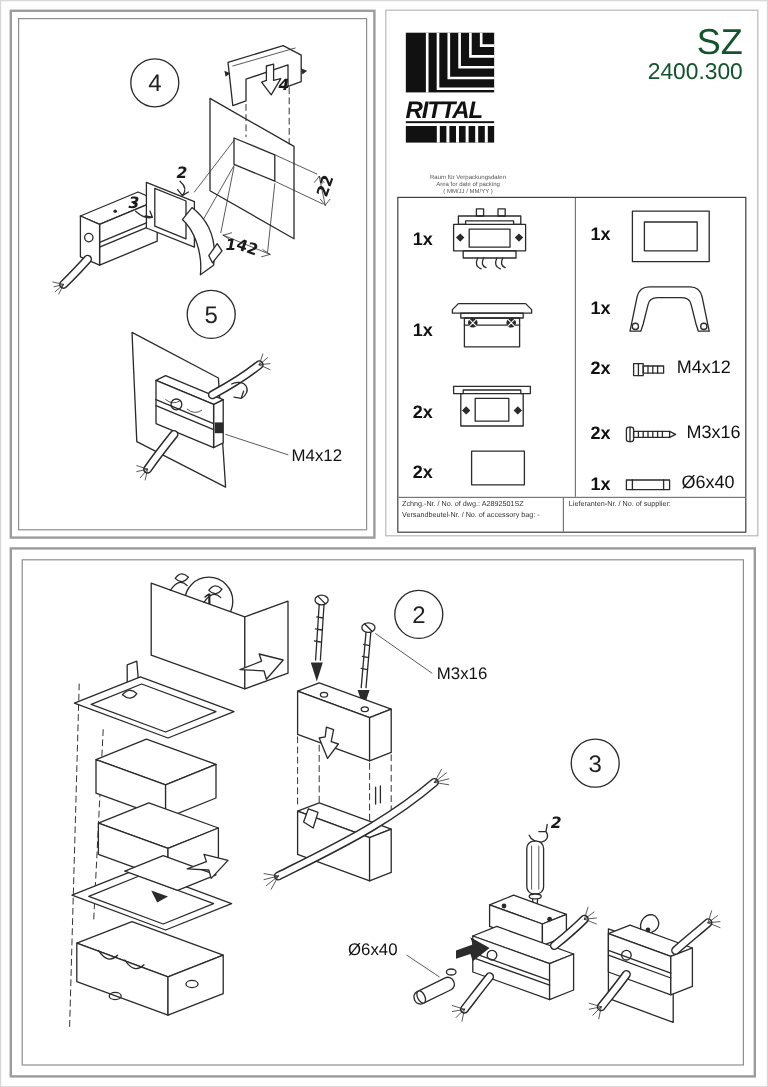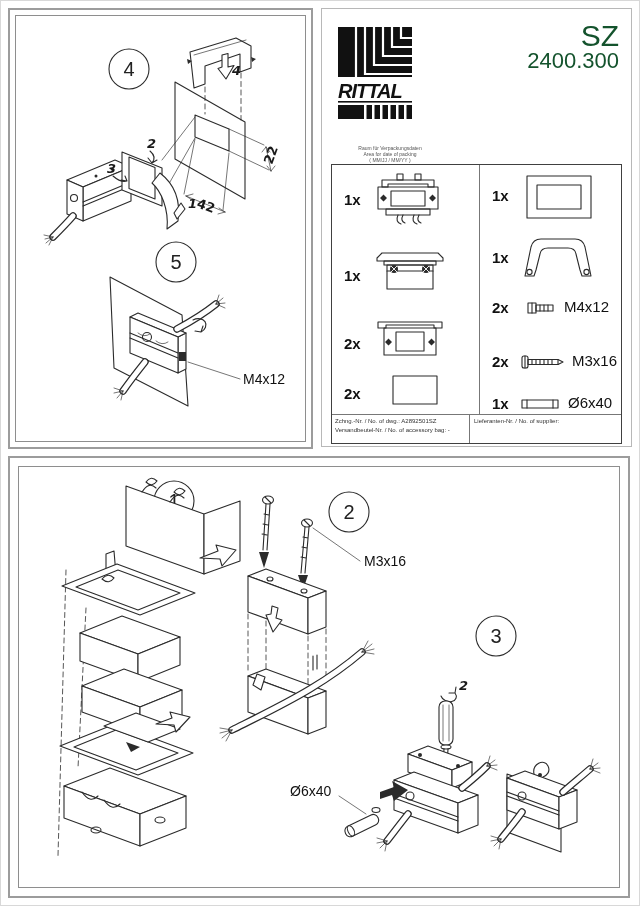--- a/index.html
+++ b/index.html
@@ -8,21 +8,21 @@
          box-shadow:inset 0 0 0 1px #d8d8d8;}
   
   .panel-tl{position:absolute;left:8px;top:8px;width:301px;height:437px;border:2px solid #9c9c9c;background:#fff;}
   .panel-tl-inner{position:absolute;inset:5px;border:1px solid #8e8e8e;}
   .panel-tr{position:absolute;left:321px;top:8px;width:309px;height:437px;border:1px solid #b8b8b8;background:#fff;}
   .panel-b{position:absolute;left:8px;top:456px;width:618px;height:438px;border:2px solid #9c9c9c;background:#fff;}
   .panel-tl svg.art,.panel-b svg.art{position:absolute;inset:0;}
   
   .title-block{position:absolute;right:12px;top:12px;text-align:right;color:#14532d;}
   .model{font-size:30px;line-height:30px;}
-  .artno{font-size:22px;line-height:20px;}
+  .artno{font-size:19px;line-height:20px;}
   .logo{position:absolute;left:16px;top:18px;}
   .packing-note{position:absolute;left:12px;top:136px;width:112px;text-align:center;
                 font-size:5px;line-height:6px;color:#555;}
   
   .parts-box{position:absolute;left:9px;top:155px;width:289px;height:278px;border:1px solid #404040;}
   .pb-divider{position:absolute;left:147px;top:0;height:249px;border-left:1px solid #777;}
   .pb-footer{position:absolute;left:0;right:0;bottom:0;height:28px;border-top:1px solid #777;display:flex;}
   .pb-cell-l{width:131px;border-right:1px solid #777;padding:2px 3px;font-size:6px;line-height:9px;color:#333;}
   .pb-cell-r{flex:1;padding:2px 4px;font-size:6px;line-height:9px;color:#333;}
   .qty{position:absolute;font-size:15px;font-weight:bold;color:#111;}

